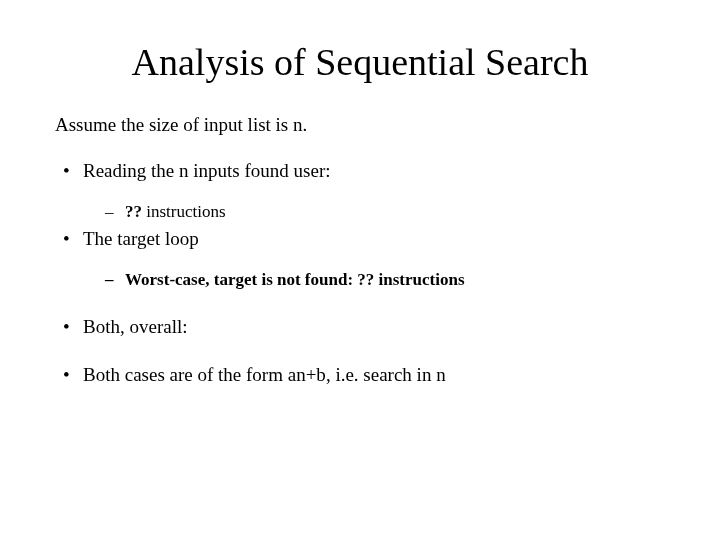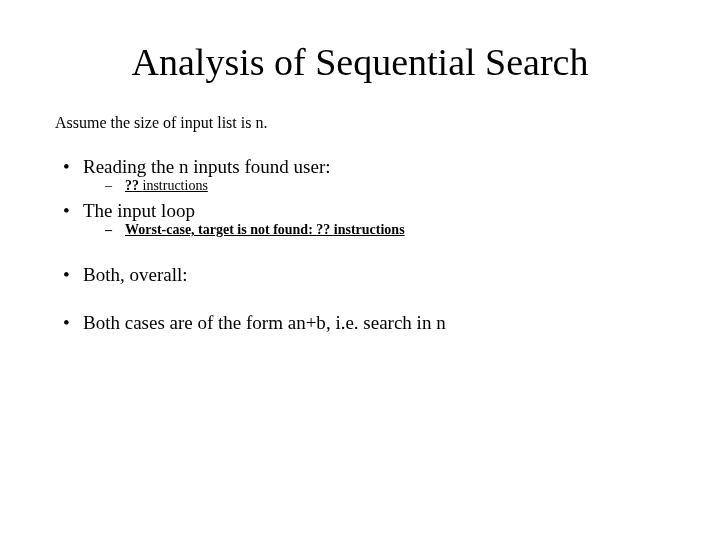--- a/index.html
+++ b/index.html
@@ -17,21 +17,21 @@
     height: 540px;
     padding: 40px 55px 30px 55px;
   }
   .title {
     font-size: 38px;
     text-align: center;
     margin: 0 0 30px 0;
     font-weight: normal;
   }
   .intro {
-    font-size: 16px;
+    font-size: 19px;
     margin: 0 0 24px 0;
   }
   ul.top {
     list-style: none;
     padding: 0;
     margin: 0;
     font-size: 19px;
   }
   ul.top > li {
     position: relative;
@@ -41,23 +41,22 @@
   ul.top > li::before {
     content: "•";
     position: absolute;
     left: 8px;
     top: 0;
     font-size: 19px;
   }
   ul.sub {
     list-style: none;
     padding: 0;
-    margin: 0 0 0 0;
-    font-size: 14px;
-    text-decoration: underline;
+    margin: 20px 0 0 0;
+    font-size: 17px;
   }
   ul.sub > li {
     position: relative;
     padding-left: 42px;
     margin: 0 0 2px 0;
   }
   ul.sub > li::before {
     content: "–";
     position: absolute;
     left: 22px;
@@ -82,21 +81,21 @@
     <li>
       <span>Reading the n inputs found user:</span>
       <ul class="sub">
         <li>
           <span class="bold">  ?? </span><span>instructions</span>
         </li>
       </ul>
     </li>
 
     <li>
-      <span>The input loop</span>
+      <span>The target loop</span>
       <ul class="sub">
         <li class="bold">
           <span>Worst-case, target is not found: </span><span> ?? </span><span> instructions</span>
         </li>
       </ul>
     </li>
 
     <li class="gap" style="padding: 0px; margin: 0px; list-style: none; position: static;"></li>
 
     <li>

